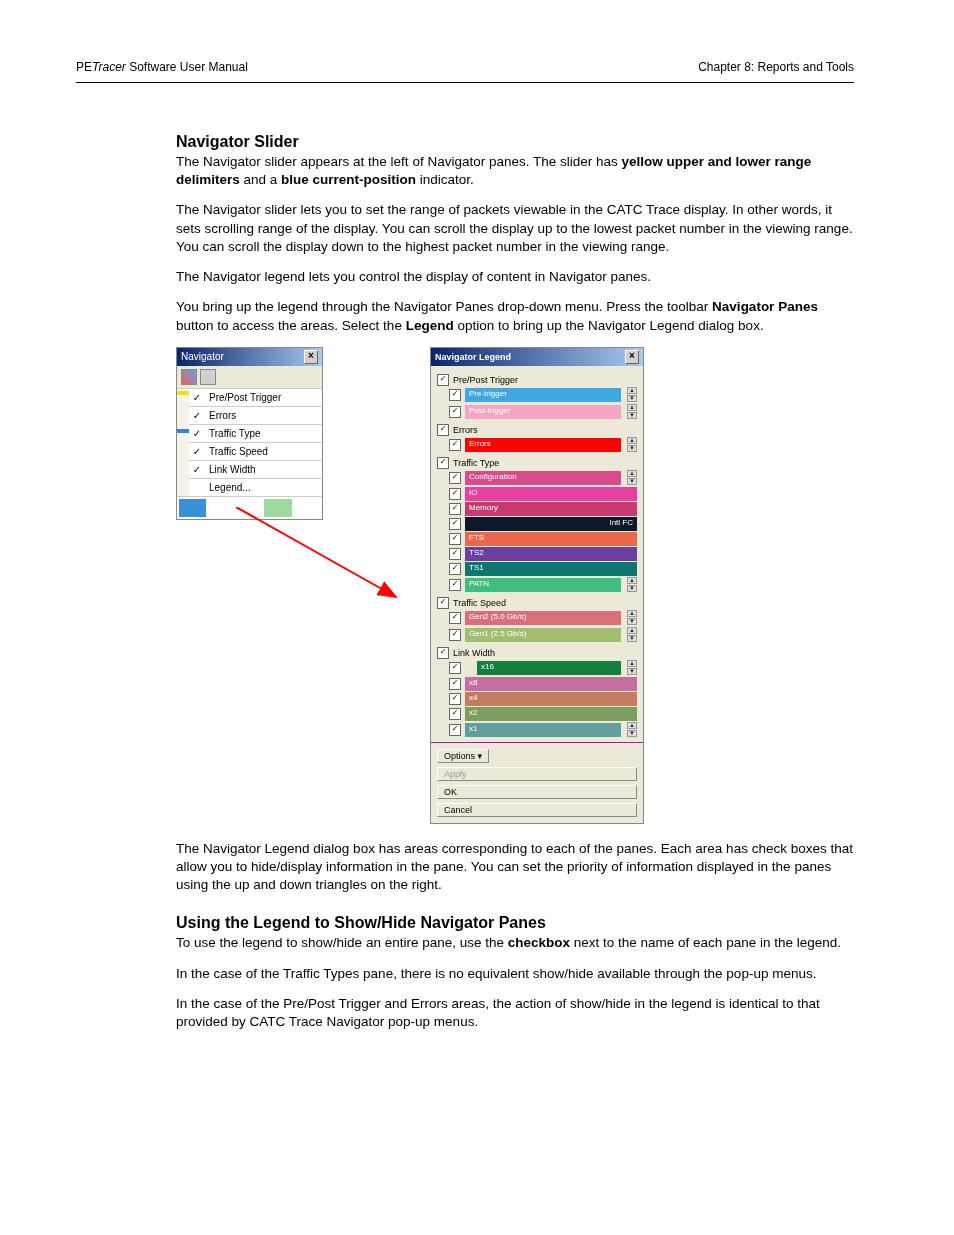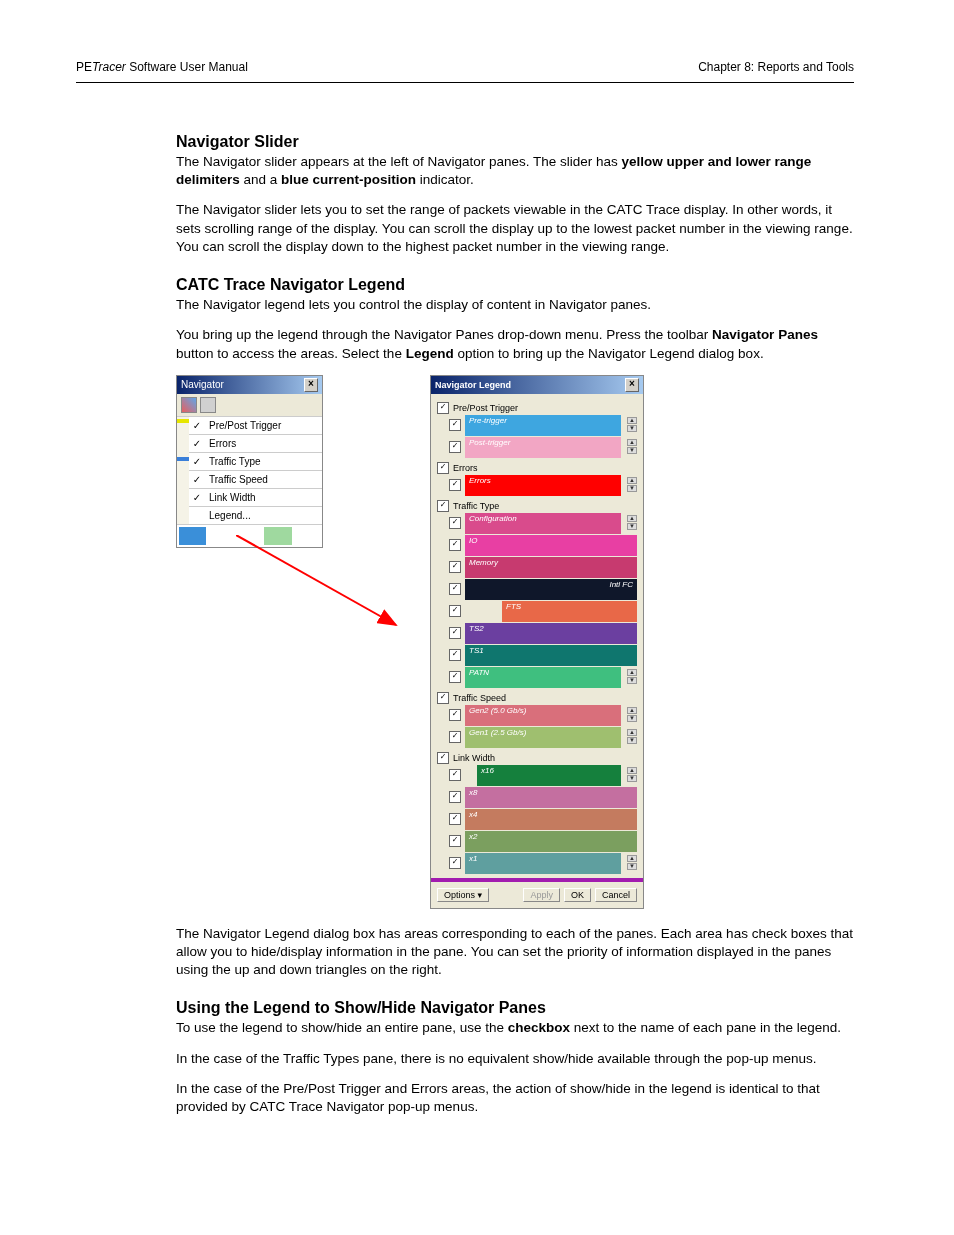--- a/index.html
+++ b/index.html
@@ -191,25 +191,24 @@
     border: 1px solid #666;
     font-size: 8px;
     line-height: 8px;
     text-align: center;
     flex-shrink: 0;
   }
   .swatch-label {
     flex: 1;
     color: #fff;
     padding: 0 4px;
-    height: 21px;
+    height: 14px;
     line-height: 11px;
     font-size: 8px;
     overflow: hidden;
-    font-style: italic;
   }
   .updown {
     display:flex;
     flex-direction:column;
     width:10px;
     margin-left:2px;
   }
   .updown span {
     font-size:6px;
     line-height:5px;
@@ -217,21 +216,22 @@
     background:#ddd;
     border:1px solid #999;
     text-align:center;
     margin-bottom:1px;
   }
   .legend-buttons {
     display: flex;
     justify-content: flex-end;
     gap: 4px;
     padding: 6px 6px;
-    border-top: 4px solid #a21caf;
+    border-top: 1px solid #a21caf;
+    flex-direction: column;
   }
   .btn {
     background: #ece9d8;
     border: 1px solid #888;
     padding: 1px 6px;
     font-size: 9px;
     border-top-color:#fff;
     border-left-color:#fff;
   }
   .btn.disabled { color:#999; }
@@ -260,21 +260,20 @@
   <hr class="header-rule">
 
   <div class="content">
 
     <h3>Navigator Slider</h3>
     <p>
       <span>The Navigator slider appears at the left of Navigator panes. The slider has </span><b>yellow upper and lower range delimiters</b><span> and a </span><b>blue current-position</b><span> indicator.</span>
     </p>
     <p>The Navigator slider lets you to set the range of packets viewable in the CATC Trace display. In other words, it sets scrolling range of the display. You can scroll the display up to the lowest packet number in the viewing range. You can scroll the display down to the highest packet number in the viewing range.</p>
 
-    <h3>CATC Trace Navigator Legend</h3>
     <p>The Navigator legend lets you control the display of content in Navigator panes.</p>
     <p>
       <span>You bring up the legend through the Navigator Panes drop-down menu. Press the toolbar </span><b>Navigator Panes</b><span> button to access the areas. Select the </span><b>Legend</b><span> option to bring up the Navigator Legend dialog box.</span>
     </p>
 
     <div class="shots">
 
       <div class="nav-popup">
         <div class="nav-title">
           <span>Navigator</span>
@@ -382,21 +381,21 @@
             <div class="legend-row">
               <span class="cb">✓</span>
               <span class="swatch-label" style="background: rgb(199, 58, 111);">Memory</span>
             </div>
             <div class="legend-row">
               <span class="cb">✓</span>
               <span class="swatch-label" style="background: #0f172a; text-align: right;">Intl FC</span>
             </div>
             <div class="legend-row">
               <span class="cb">✓</span>
-              <span class="swatch-label" style="background: rgb(232, 104, 72); margin-left: 37px;">FTS</span>
+              <span class="swatch-label" style="background: rgb(232, 104, 72);">FTS</span>
             </div>
             <div class="legend-row">
               <span class="cb">✓</span>
               <span class="swatch-label" style="background: rgb(107, 63, 160);">TS2</span>
             </div>
             <div class="legend-row">
               <span class="cb">✓</span>
               <span class="swatch-label" style="background: #0f766e;">TS1</span>
             </div>
             <div class="legend-row">

